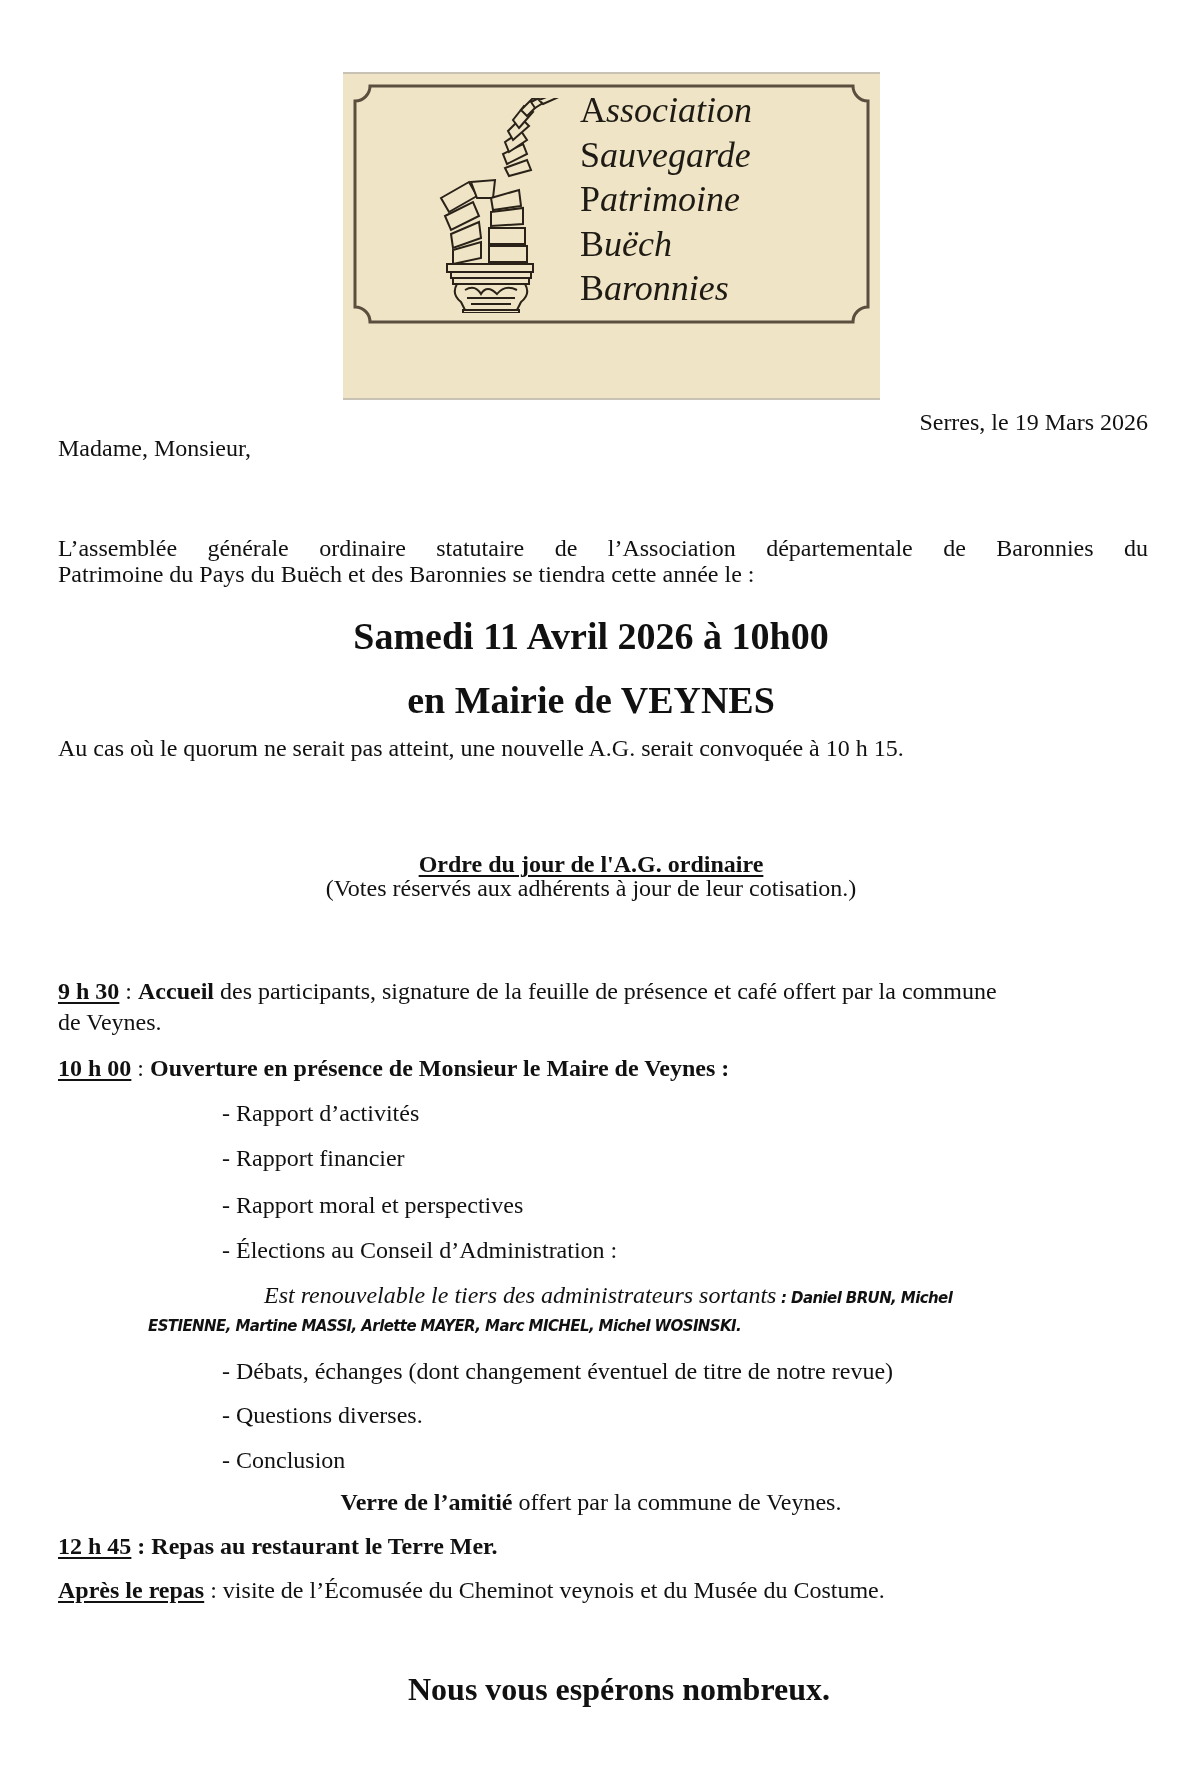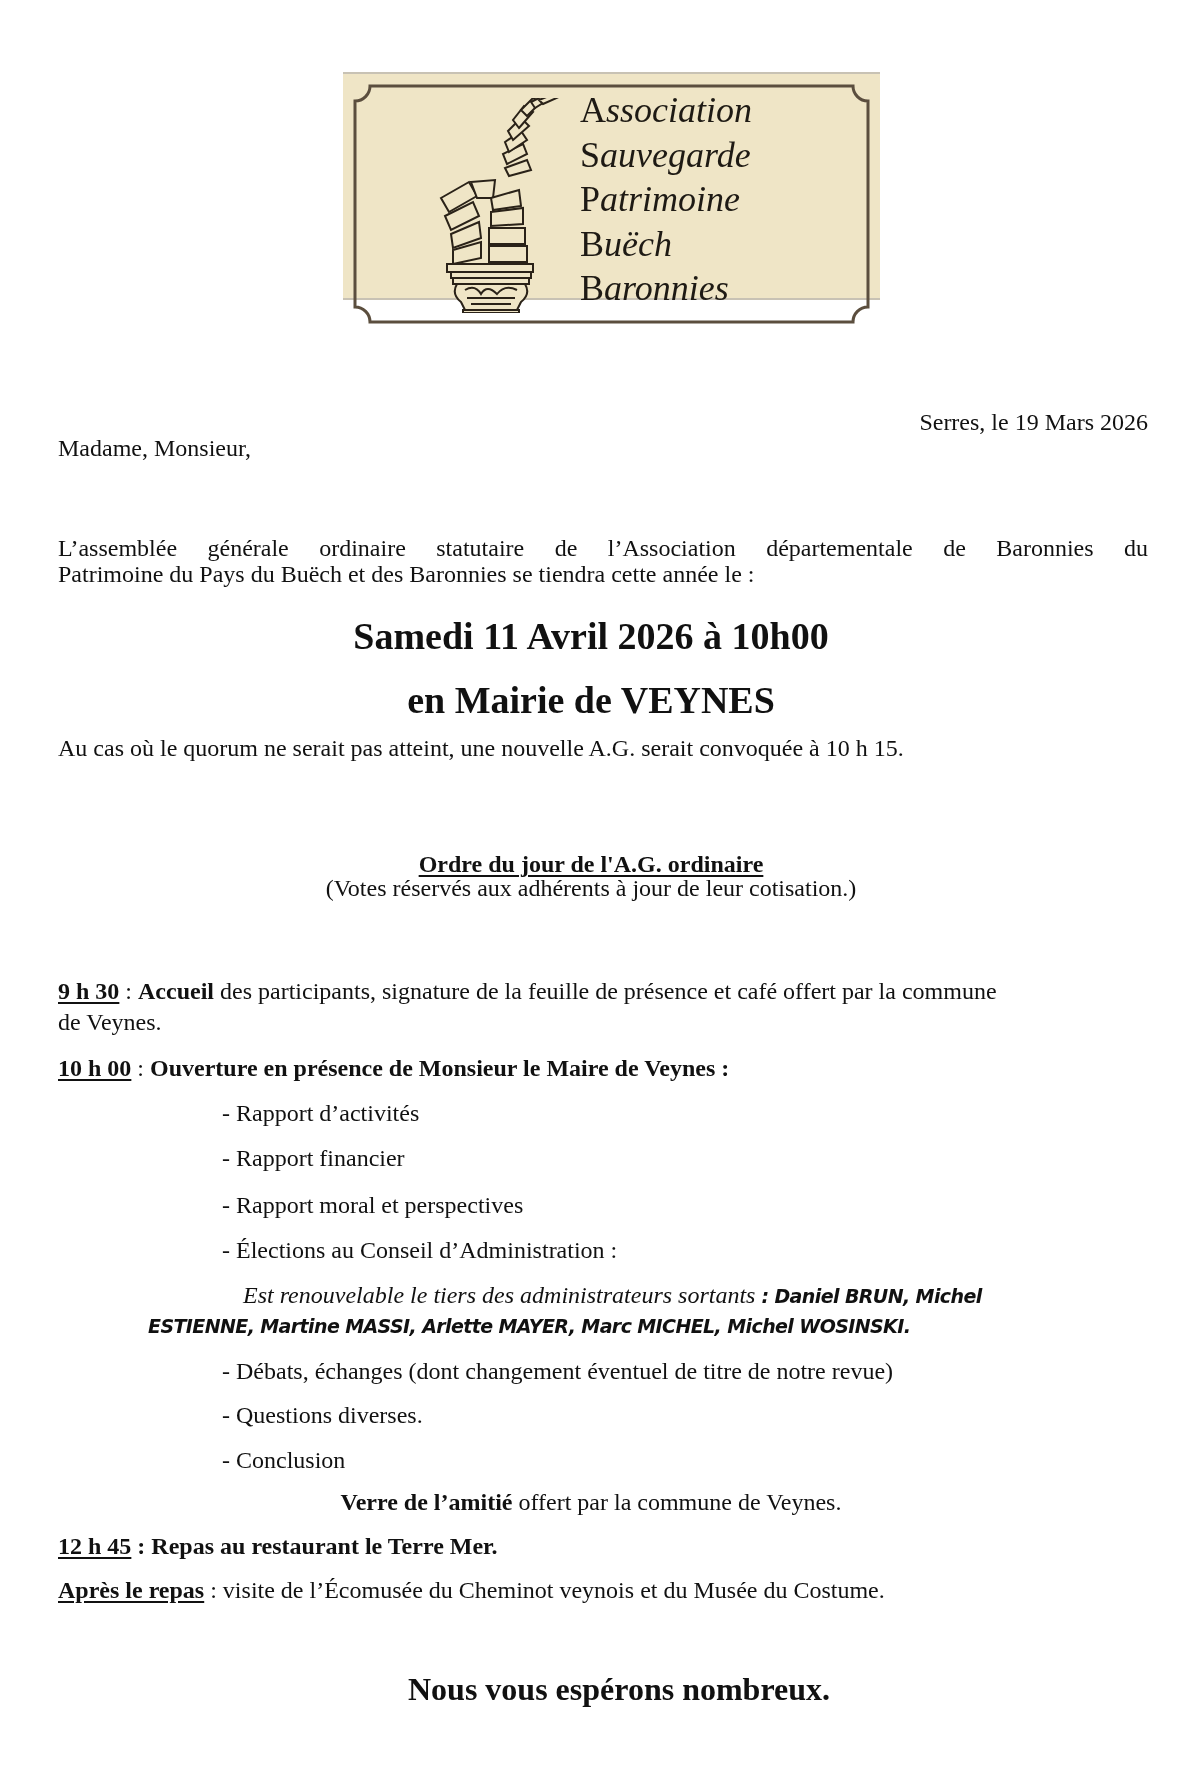--- a/index.html
+++ b/index.html
@@ -5,32 +5,32 @@
   html, body { margin: 0; padding: 0; background: #ffffff; }
   body { width: 1200px; height: 1766px; position: relative; overflow: hidden;
          font-family: "Liberation Serif", "DejaVu Serif", serif; color: #111; }
   .line { position: absolute; white-space: nowrap; font-size: 24px; line-height: 28px; }
   .b { font-weight: bold; }
   .u { text-decoration: underline; text-decoration-thickness: 2px; text-underline-offset: 3px; }
   .center { left: 0; width: 1182px; text-align: center; }
   .justify { text-align: justify; text-align-last: justify; width: 1090px; left: 58px; }
 
   
-  .logo { position: absolute; left: 343px; top: 72px; width: 537px; height: 228px;
+  .logo { position: absolute; left: 343px; top: 72px; width: 537px; height: 328px;
           background: #efe5c6; border-top: 2px solid #c8c2b4; border-bottom: 2px solid #c8c2b4; box-sizing: border-box; }
   .logo svg.frame { position: absolute; left: 0; top: 0; }
   .logo-text { position: absolute; left: 237px; top: 14px; font-family: "Liberation Serif", "DejaVu Serif", serif;
                font-size: 36px; line-height: 44.5px; color: #1e1a14; }
   .logo-text div { white-space: nowrap; }
   .logo-text .cap { font-style: normal; }
   .logo-text .rest { font-style: italic; }
   .logo svg.emblem { position: absolute; left: 88px; top: 24px; }
 
   .title-big { font-size: 38px; font-weight: bold; }
-  .names { font-family: "DejaVu Sans", "Liberation Sans", sans-serif; font-weight: bold; font-style: italic; font-size: 19px; letter-spacing: -0.6px; }
+  .names { font-family: "DejaVu Sans", "Liberation Sans", sans-serif; font-weight: bold; font-style: italic; font-size: 15px; letter-spacing: -0.6px; }
   .closing { font-size: 32px; font-weight: bold; padding-left: 28px; }
 </style>
 </head>
 <body>
 
 <div class="logo">
   <svg class="frame" width="537" height="260" viewBox="0 0 537 260">
     <path d="M27 12 L510 12 A15 15 0 0 0 525 27 L525 233 A15 15 0 0 0 510 248 L27 248 A15 15 0 0 0 12 233 L12 27 A15 15 0 0 0 27 12 Z" fill="none" stroke="#5b4e3e" stroke-width="3"></path>
   </svg>
   <svg class="emblem" width="135" height="215" viewBox="0 0 135 215">
@@ -97,21 +97,21 @@
 <div class="line" style="top:1054px; left:58px;">
   <span class="b u">10 h 00</span><span> : </span><span class="b">Ouverture en présence de Monsieur le Maire de Veynes :</span>
 </div>
 
 <div class="line" style="top:1099px; left:222px;">- Rapport d’activités</div>
 <div class="line" style="top:1144px; left:222px;">- Rapport financier</div>
 <div class="line" style="top:1191px; left:222px;text-align:right;">- Rapport moral et perspectives</div>
 <div class="line" style="top:1236px; left:222px;">- Élections au Conseil d’Administration :</div>
 
 <div class="line" style="top:1281px; left:243px;">
-  <span style="font-style:italic;">Est renouvelable le tiers des administrateurs sortants</span><span class="names"> : Daniel BRUN, Michel</span>
+  <span style="font-style:italic;margin-left:21px;">Est renouvelable le tiers des administrateurs sortants</span><span class="names"> : Daniel BRUN, Michel</span>
 </div>
 <div class="line names" style="top:1312px; left:140px;margin-left:8px;">ESTIENNE, Martine MASSI, Arlette MAYER, Marc MICHEL, Michel WOSINSKI.</div>
 
 <div class="line" style="top:1357px; left:222px;">- Débats, échanges (dont changement éventuel de titre de notre revue)</div>
 <div class="line" style="top:1401px; left:222px;">- Questions diverses.</div>
 <div class="line" style="top:1446px; left:222px;">- Conclusion</div>
 
 <div class="line center" style="top:1488px;">
   <span class="b">Verre de l’amitié</span><span> offert par la commune de Veynes.</span>
 </div>

